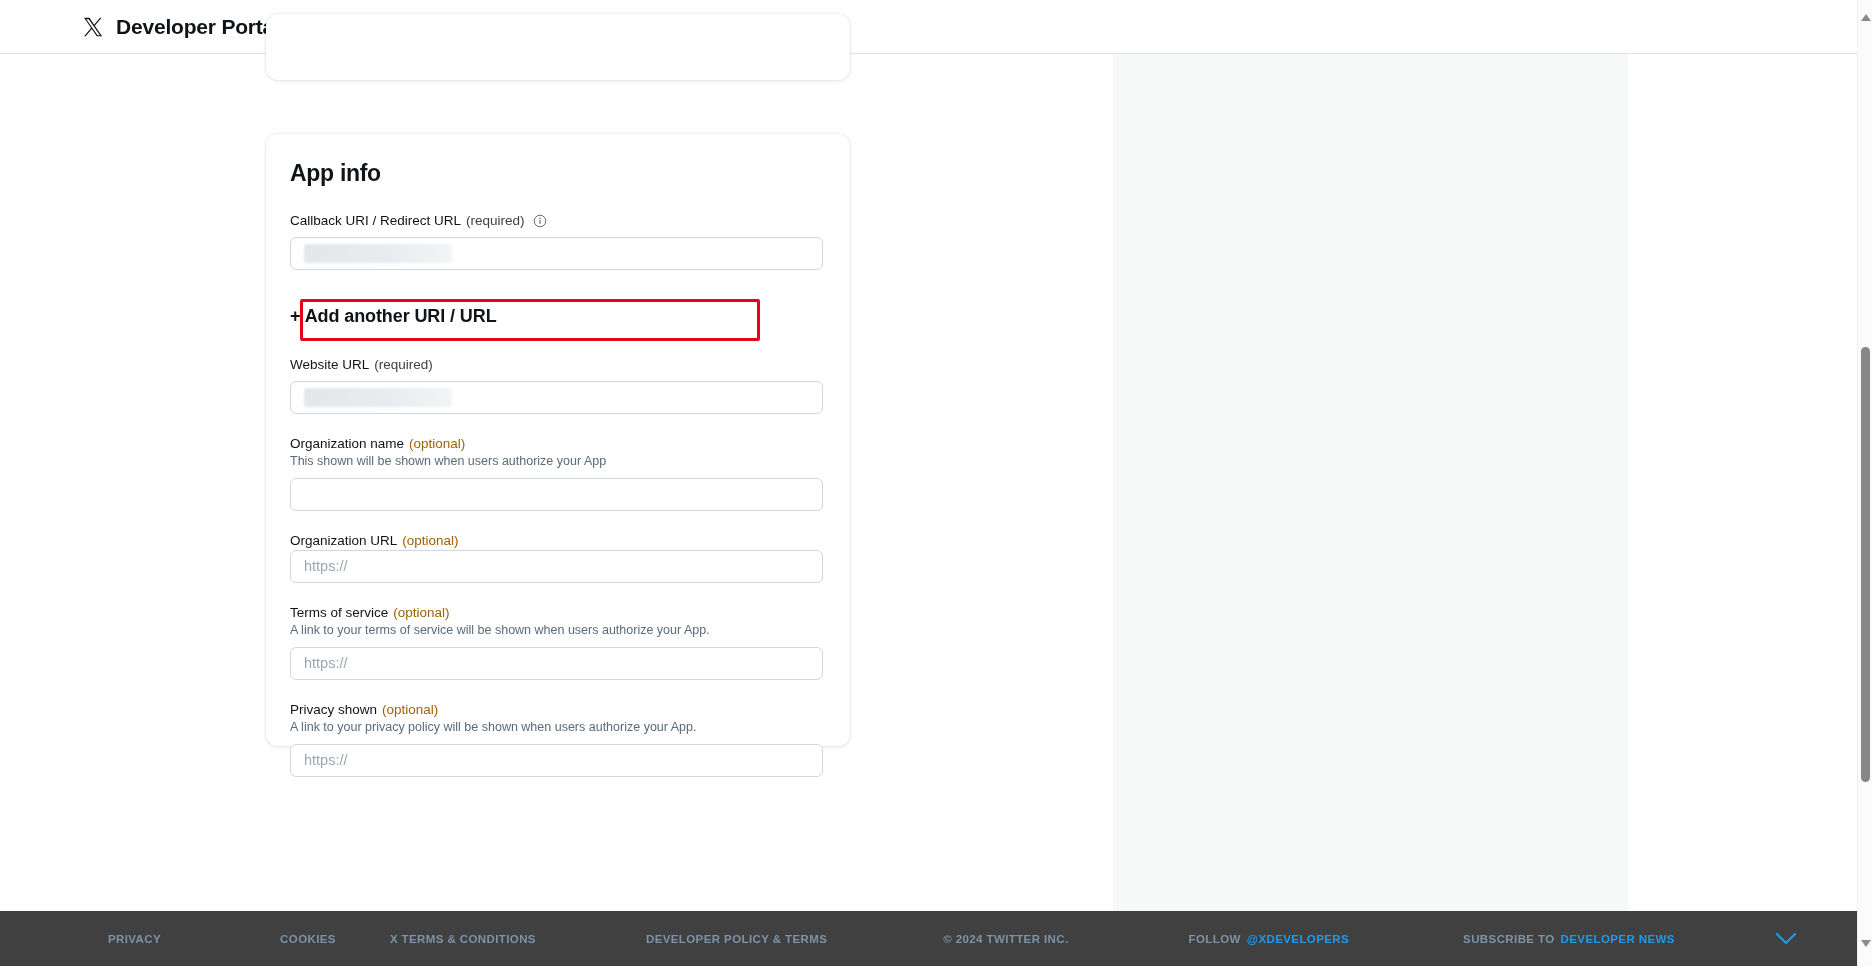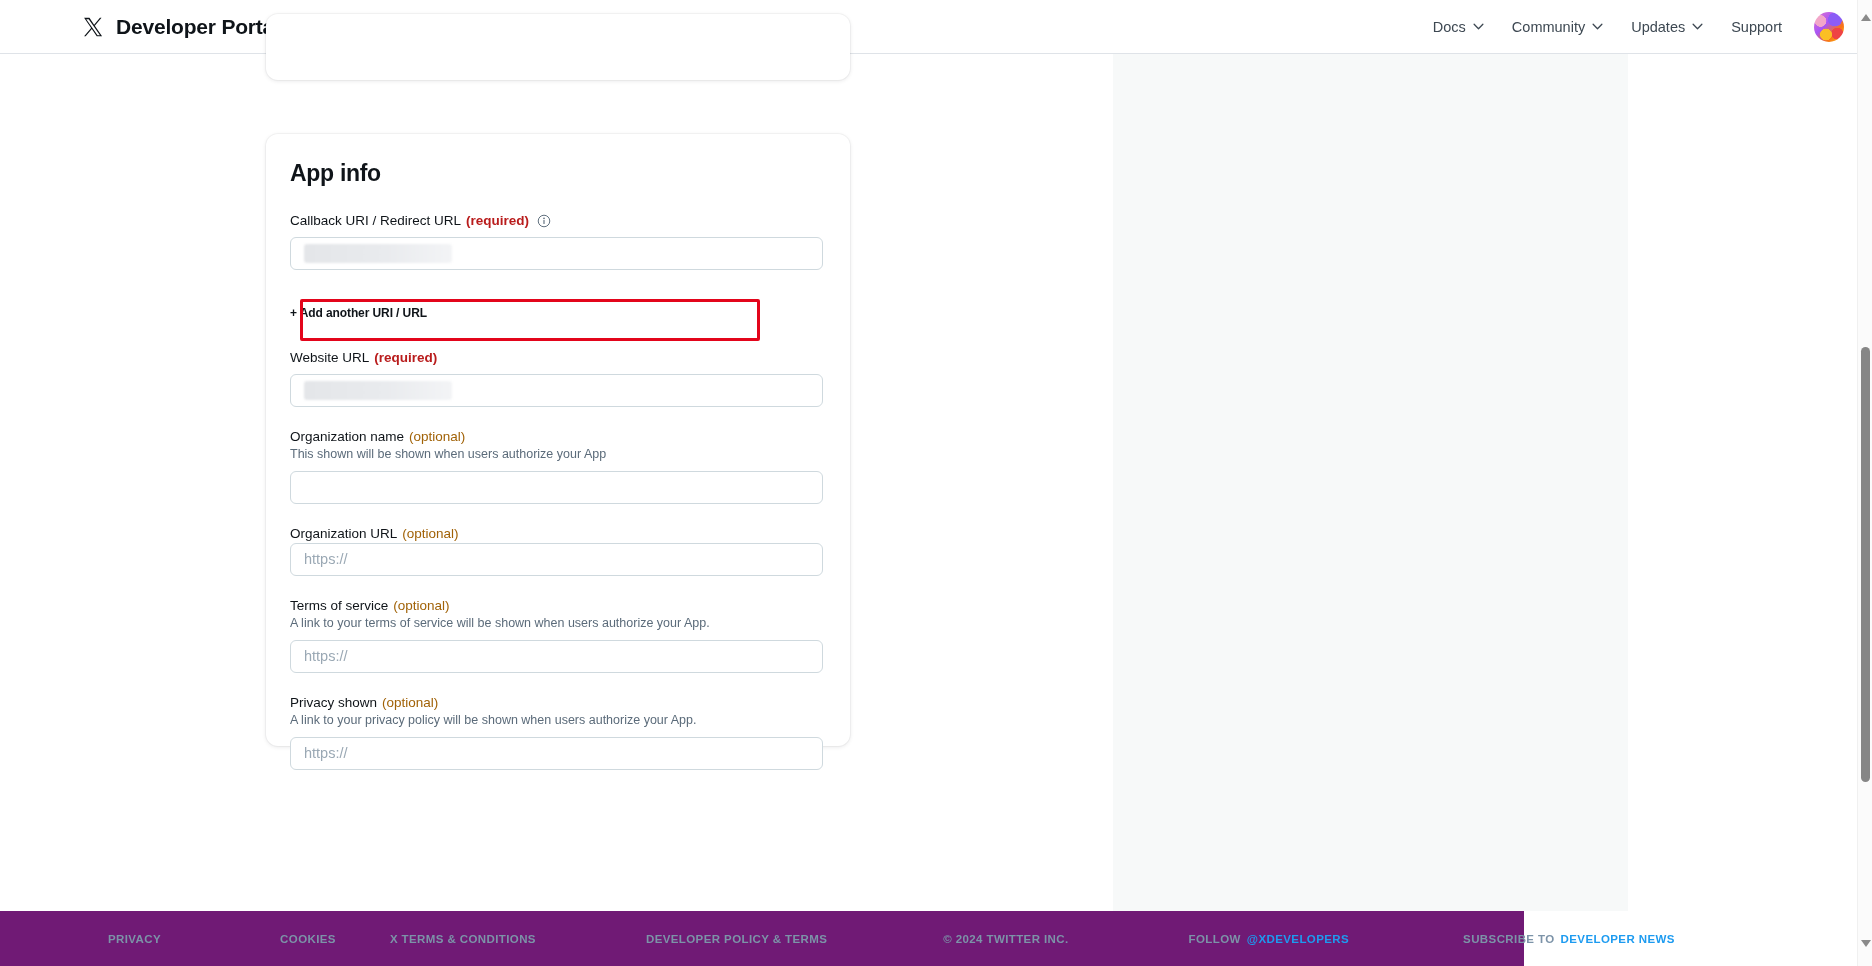--- a/index.html
+++ b/index.html
@@ -88,21 +88,21 @@
     margin: 0 0 26px 0; letter-spacing: -0.3px;
   }
 
   
   .field { margin-bottom: 22px; position: relative; }
   .field-label {
     font-size: 13.5px; color: #0f1419; font-weight: 500;
     display: flex; align-items: center; gap: 5px;
     margin-bottom: 2px;
   }
-  .req { color: #b91c1c; font-weight: 700; }
+  .req { color: #404040; font-weight: 400; }
   .opt { color: #a16207; font-weight: 400; }
   .info-icon {
     width: 14px; height: 14px; display: inline-block;
     margin-left: 3px; cursor: pointer;
   }
   .field-help {
     font-size: 12.5px; color: #5b6b7a; margin-bottom: 8px;
     line-height: 1.35;
   }
   .field-label.no-help { margin-bottom: 9px; }
@@ -126,30 +126,30 @@
   .highlight-box {
     position: absolute;
     left: 10px; top: 86px;
     width: 460px; height: 42px;
     border: 3px solid #e3051b;
     border-radius: 2px;
     pointer-events: none;
   }
 
   .add-uri {
-    font-size: 12px; font-weight: bold; color: #0f1419;
+    font-size: 18px; font-weight: bold; color: #0f1419;
     margin: 14px 0 30px 0; cursor: pointer; display: inline-block;
     letter-spacing: -0.1px;
   }
 
   
   .footer {
     position: absolute; top: 911px; left: 0;
-    width: 1524px; height: 55px;
-    background: #701a75;
+    width: 1872px; height: 55px;
+    background: #404040;
     display: flex; align-items: center;
   }
   .footer-links {
     display: flex; align-items: center;
     font-size: 11.5px; letter-spacing: 0.4px;
     color: #7c93a8; font-weight: bold;
     width: 100%;
   }
   .fl { cursor: pointer; white-space: nowrap; }
   .fl.plain { cursor: default; }
@@ -185,44 +185,20 @@
 <body>
 
 <div class="topbar">
   <div class="brand">
     <svg class="x-logo" viewBox="0 0 24 24">
       <path d="M13.98 10.62 21.3 2h-1.73l-6.35 7.48L8.14 2H2.28l7.67 11.17L2.28 22h1.73l6.71-7.9L16.06 22h5.86l-7.94-11.38zm-2.37 2.8-.78-1.11-6.18-8.84h2.66l4.99 7.14.78 1.11 6.49 9.28h-2.66l-5.3-7.58z" fill="#0f1419"></path>
     </svg>
     <span class="brand-title">Developer Portal</span>
   </div>
 
-  <div class="nav">
-    <div class="nav-item">
-      <span>Docs</span>
-      <svg class="chev" viewBox="0 0 12 8">
-        <path d="M1 1.5 6 6.5 11 1.5" stroke="#3d4852" stroke-width="1.5" fill="none" stroke-linecap="round" stroke-linejoin="round"></path>
-      </svg>
-    </div>
-    <div class="nav-item">
-      <span>Community</span>
-      <svg class="chev" viewBox="0 0 12 8">
-        <path d="M1 1.5 6 6.5 11 1.5" stroke="#3d4852" stroke-width="1.5" fill="none" stroke-linecap="round" stroke-linejoin="round"></path>
-      </svg>
-    </div>
-    <div class="nav-item">
-      <span>Updates</span>
-      <svg class="chev" viewBox="0 0 12 8">
-        <path d="M1 1.5 6 6.5 11 1.5" stroke="#3d4852" stroke-width="1.5" fill="none" stroke-linecap="round" stroke-linejoin="round"></path>
-      </svg>
-    </div>
-    <div class="nav-item">
-      <span>Support</span>
-    </div>
-    <div class="avatar"></div>
-  </div>
 </div>
 
 <div class="page">
   <div class="content-col">
 
     <div class="card card-top"></div>
 
     <div class="card card-main">
       <div class="card-title">App info</div>
 

